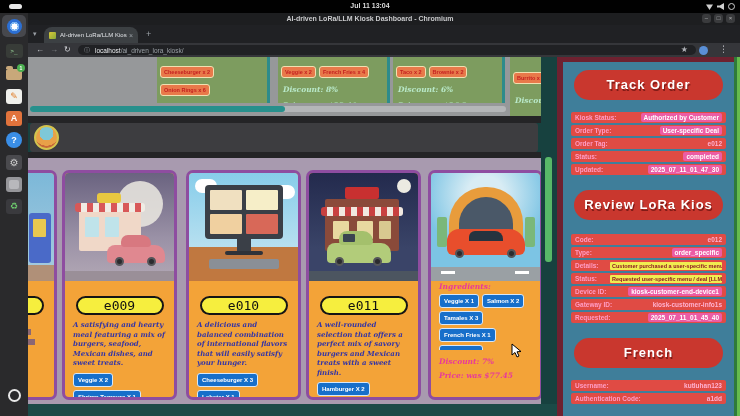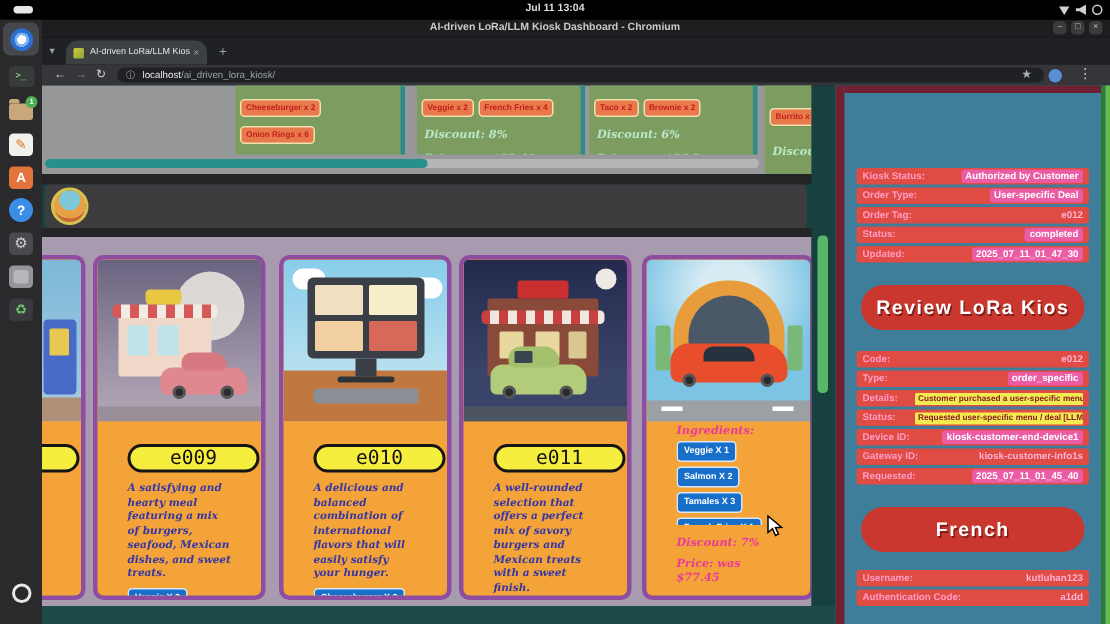--- a/index.html
+++ b/index.html
@@ -79,21 +79,21 @@
   
   #secheader { position:absolute; left:2px; top:66px; width:508px; height:29px; background:#3d3d40; border-radius:3px; display:flex; align-items:center; }
   #seclogo { width:25px; height:25px; margin-left:4px; border-radius:50%; border:2px solid #d4c44e;
     background:radial-gradient(circle at 50% 30%,#7ec8d8 0 38%,#e8a048 39% 68%,#c86838 69%); }
   #sectitle { margin-left:10px; color:#9b9da0; font-size:10px; letter-spacing:1.5px; }
 
   
   #cardsrow { position:absolute; left:0; top:101px; width:513px; height:246px; background:#a89aaf; overflow:hidden; }
   .mcard { position:absolute; top:12px; width:115px; height:230px; border:3px solid #8e4da0; border-radius:7px; background:#f3a338; overflow:hidden; }
   .illus { position:relative; height:108px; overflow:hidden; }
-  .mbody { position:relative; padding:0 20px; height:119px; }
+  .mbody { position:relative; padding:0 8px; height:119px; }
   .pill { margin:15px auto 0; width:88px; height:19px; background:#f6ee3e; border:2px solid #151515; border-radius:12px;
     text-align:center; font-family:"DejaVu Sans Mono",monospace; font-size:13px; line-height:16px; color:#111; }
   .mdesc { margin-top:5px; color:#3535a5; font-size:7px; font-weight:bold; font-style:italic; line-height:9.5px; font-family:"DejaVu Serif",serif; }
   .mtags { margin-top:5px; display:flex; flex-wrap:wrap; gap:3px; overflow:hidden; }
   .mtag { background:#176fca; color:#fff; font-size:6px; font-weight:bold; padding:3px 4px; border:1px solid #d8e8f8; border-radius:3px; white-space:nowrap; }
   .pinktxt { color:#e83a9a; font-size:7.5px; font-weight:bold; font-style:italic; font-family:"DejaVu Serif",serif; }
   .ingr { margin-top:1px; }
   .mdisc { margin-top:7px; }
   .mprice { margin-top:5px; }
   .descfrag { height:6px; margin-top:4px; background:linear-gradient(90deg,#3535a5 0 70%,transparent 70%); opacity:.55; border-radius:2px; }
@@ -388,20 +388,21 @@
     <div id="vthumb"></div>
   </div>
 
   <div id="panel">
     <div id="panel-maroon-left"></div>
     <div id="panel-maroon-top"></div>
     <div id="panel-green-in"></div>
     <div id="panel-green-out"></div>
     <div id="panel-inner">
 
+      <div class="pbtn" style="top:8px">Track Order</div>
 
       <div class="prow" style="top:50px">
         <span class="plabel">Kiosk Status:</span>
         <span class="pval v-pink">Authorized by Customer</span>
       </div>
       <div class="prow" style="top:63px">
         <span class="plabel">Order Type:</span>
         <span class="pval v-pink">User-specific Deal</span>
       </div>
       <div class="prow" style="top:76px">

